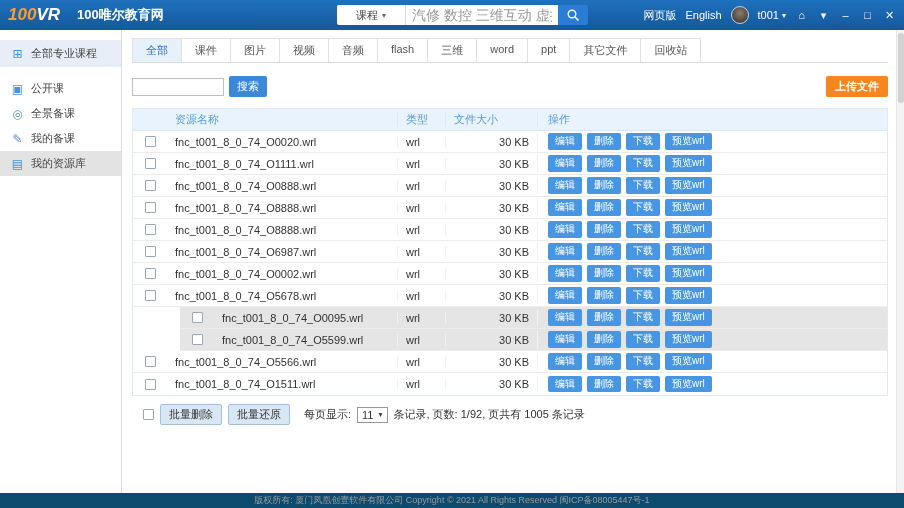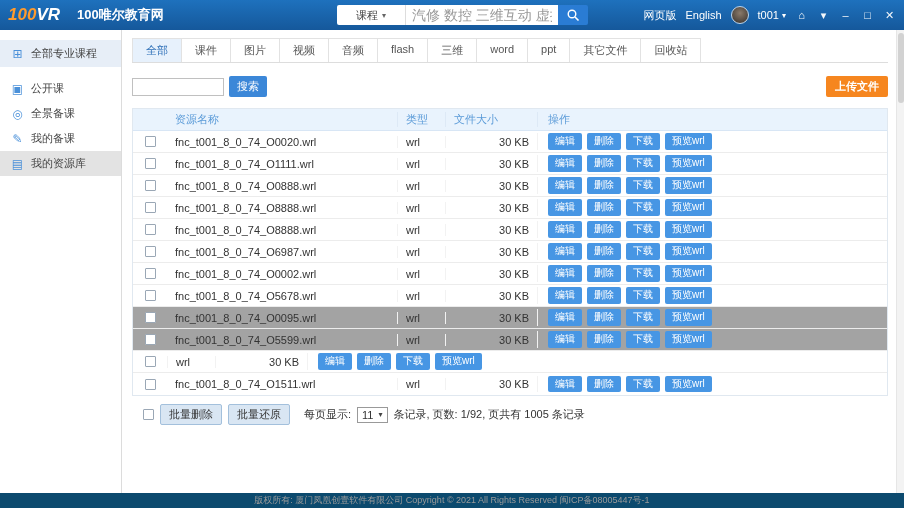--- a/index.html
+++ b/index.html
@@ -42,21 +42,21 @@
 
   .toolbar{display:flex;align-items:center;margin:13px 0 11px;}
   .filter-input{width:92px;height:18px;border:1px solid #c0c0c0;outline:none;padding:0 4px;font-family:inherit;}
   .btn-search{margin-left:5px;background:#3b87d8;color:#fff;border:none;font-size:11px;padding:3px 8px;border-radius:2px;cursor:pointer;font-family:inherit;}
   .btn-upload{margin-left:auto;background:#f6861f;color:#fff;border:none;font-size:11px;padding:3px 9px;border-radius:2px;cursor:pointer;font-family:inherit;font-weight:bold;}
 
   .rtable{border:1px solid #e0e8f0;}
   .trow{display:flex;align-items:center;height:22px;border-bottom:1px solid #ececec;background:#fff;}
   .trow:last-child{border-bottom:none;}
   .trow.thead{background:#e9f3fd;color:#5b9bd8;border-bottom:1px solid #d8e6f5;}
-  .trow.hl{background:#a3a3a3;}
+  .trow.hl{background:#e5e5e5;margin-left:47px;}
   .c-check{width:34px;display:flex;justify-content:center;align-items:center;}
   .cb{width:11px;height:11px;border:1px solid #9aa7b5;background:#fff;border-radius:1px;display:inline-block;cursor:pointer;}
   .c-name{flex:1;padding-left:8px;color:#333;overflow:hidden;white-space:nowrap;}
   .thead .c-name{color:#5b9bd8;}
   .c-type{width:48px;padding-left:8px;border-left:1px solid #f2f2f2;}
   .c-size{width:92px;text-align:right;padding-right:8px;border-left:1px solid #f2f2f2;}
   .thead .c-size{text-align:left;padding-left:8px;}
   .thead .c-type,.thead .c-size,.thead .c-actions{border-left:1px solid #dde9f6;}
   .c-actions{width:350px;display:flex;align-items:center;gap:5px;padding-left:10px;border-left:1px solid #f2f2f2;}
   .act-btn{background:#4796e4;color:#fff;border:none;font-size:10px;padding:2px 7px;border-radius:2px;cursor:pointer;font-family:inherit;line-height:1.25;}
@@ -311,20 +311,21 @@
                 <button class="act-btn">编辑</button>
                 <button class="act-btn">删除</button>
                 <button class="act-btn">下载</button>
                 <button class="act-btn">预览wrl</button>
               </div>
             </div>
             <div class="trow">
               <div class="c-check">
                 <span class="cb"></span>
               </div>
+              <div class="c-name">fnc_t001_8_0_74_O5566.wrl</div>
               <div class="c-type">wrl</div>
               <div class="c-size">30 KB</div>
               <div class="c-actions">
                 <button class="act-btn">编辑</button>
                 <button class="act-btn">删除</button>
                 <button class="act-btn">下载</button>
                 <button class="act-btn">预览wrl</button>
               </div>
             </div>
             <div class="trow">

